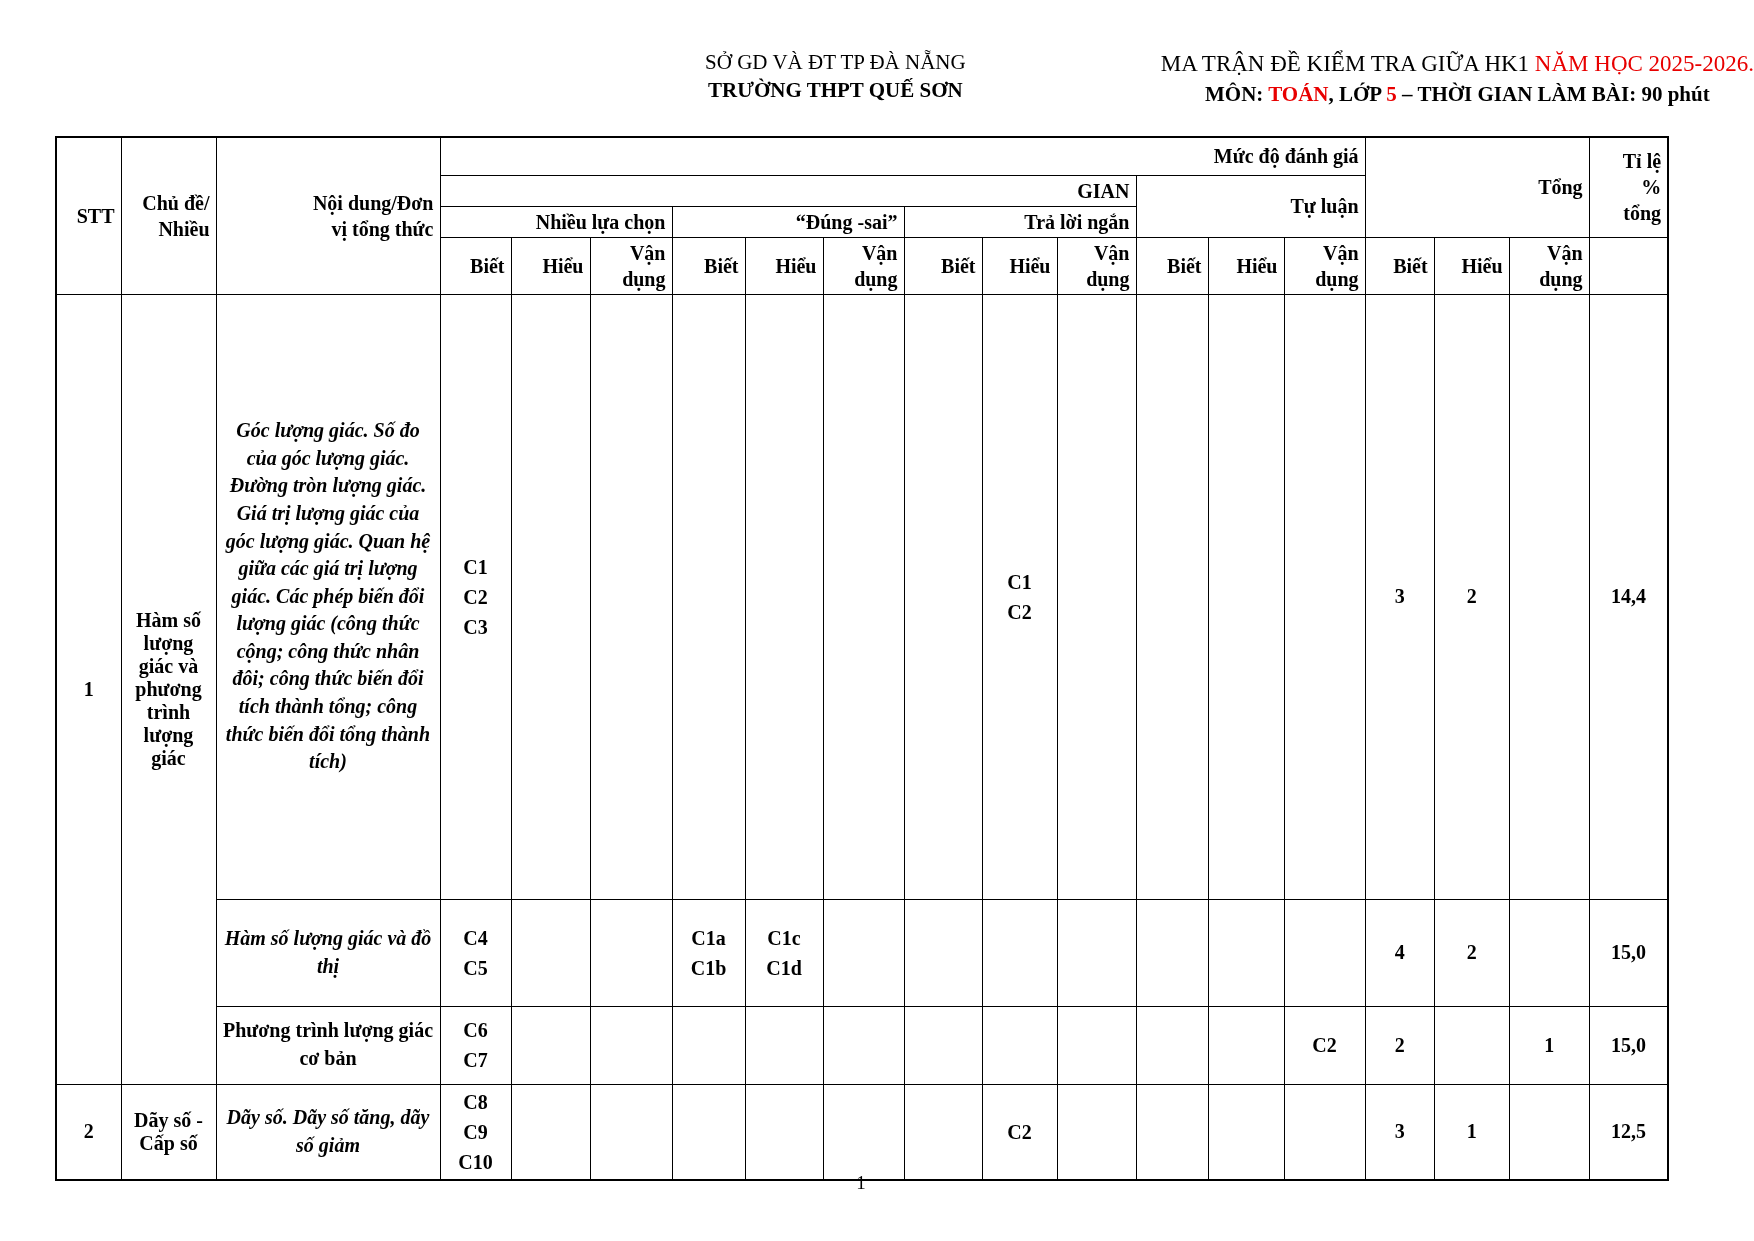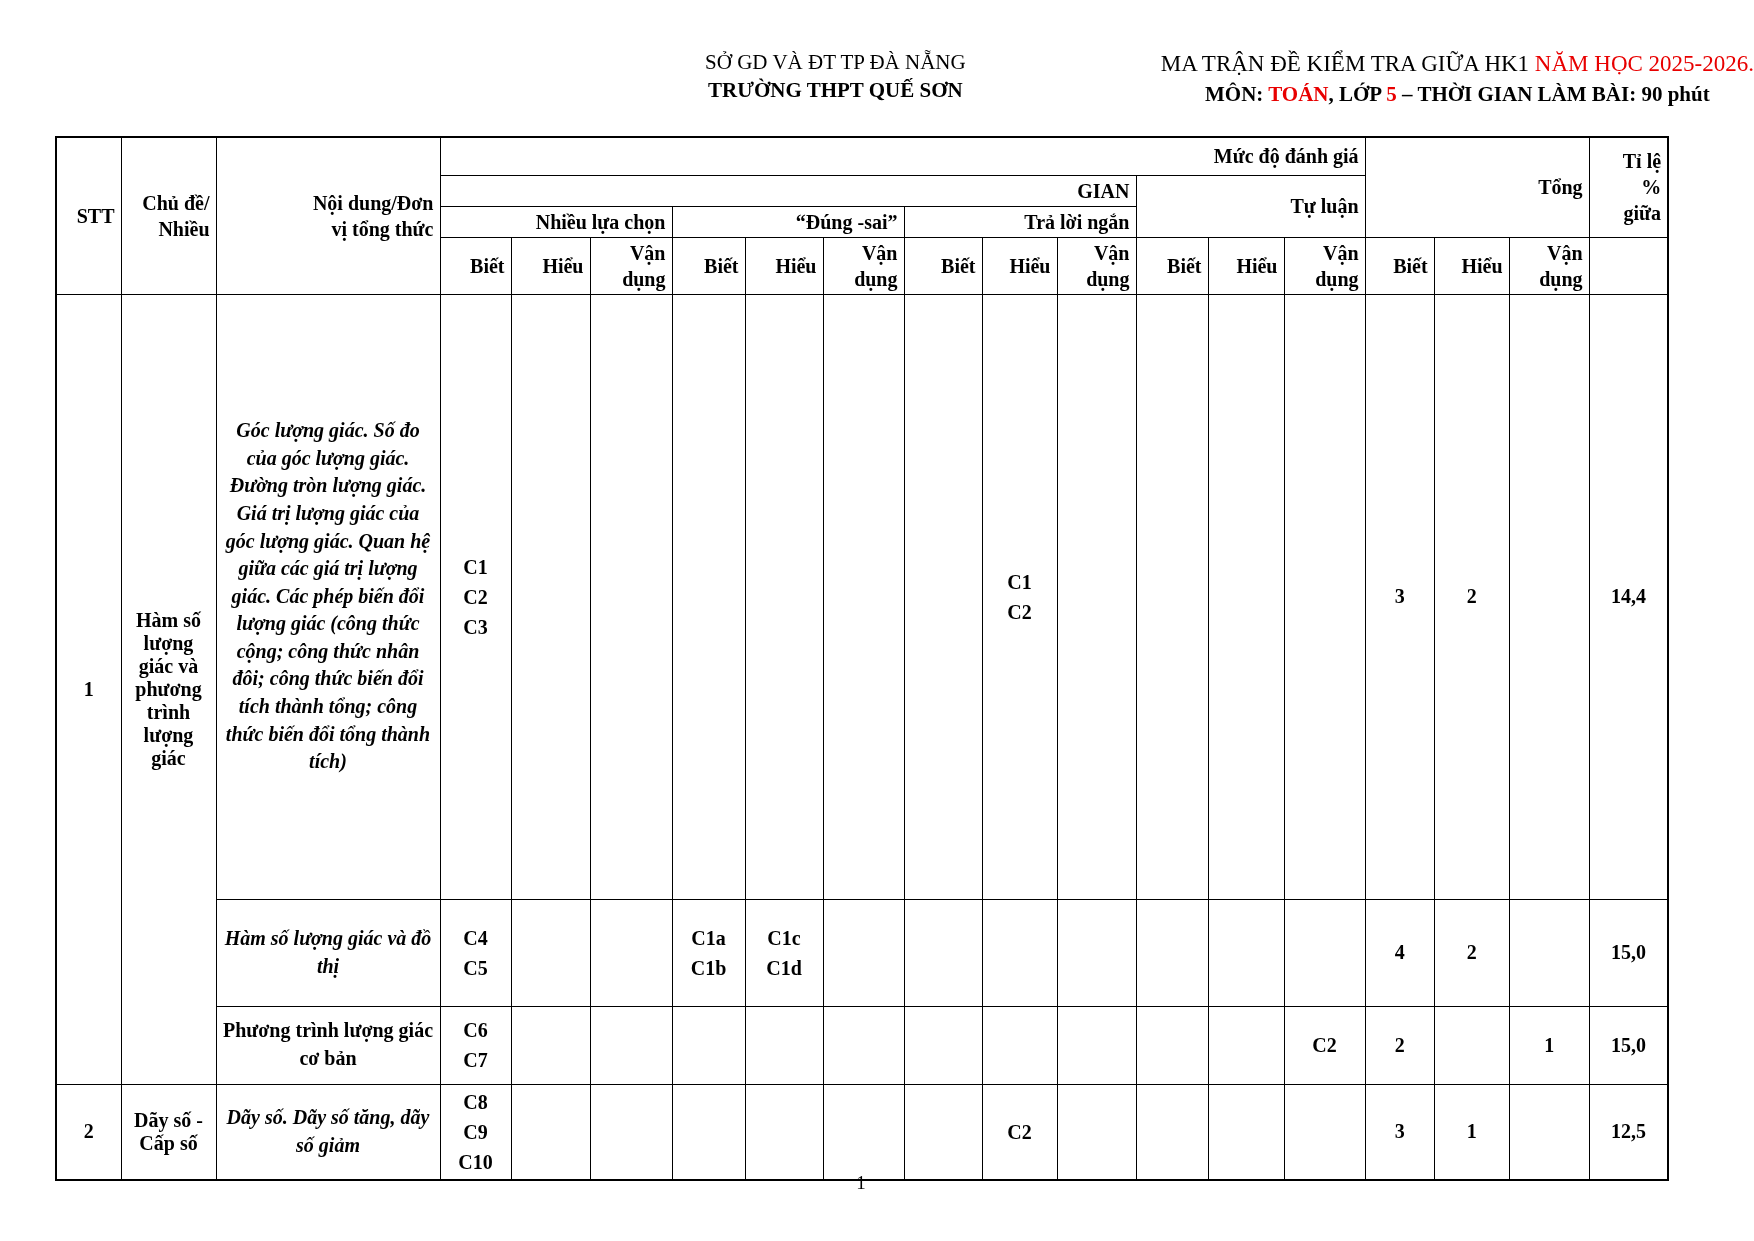--- a/index.html
+++ b/index.html
@@ -83,21 +83,21 @@
       <tr style="height:38px">
     <th rowspan="4">STT</th>
     <th rowspan="4" class="pre">Chủ đề/
 Nhiều</th>
     <th rowspan="4" class="pre">Nội dung/Đơn
 vị tổng thức</th>
     <th colspan="12" class="hdr-big">Mức độ đánh giá</th>
     <th colspan="3" rowspan="3" class="hdr-big">Tổng</th>
     <th rowspan="3" class="pre">Tỉ lệ
 %
-giữa</th>
+tổng</th>
   </tr>
 
   <tr style="height:27px">
     <th colspan="9">GIAN</th>
     <th colspan="3" rowspan="2" class="hdr-big">Tự luận</th>
   </tr>
 
   <tr style="height:30px">
     <th colspan="3">Nhiều lựa chọn</th>
     <th colspan="3">“Đúng -sai”</th>

